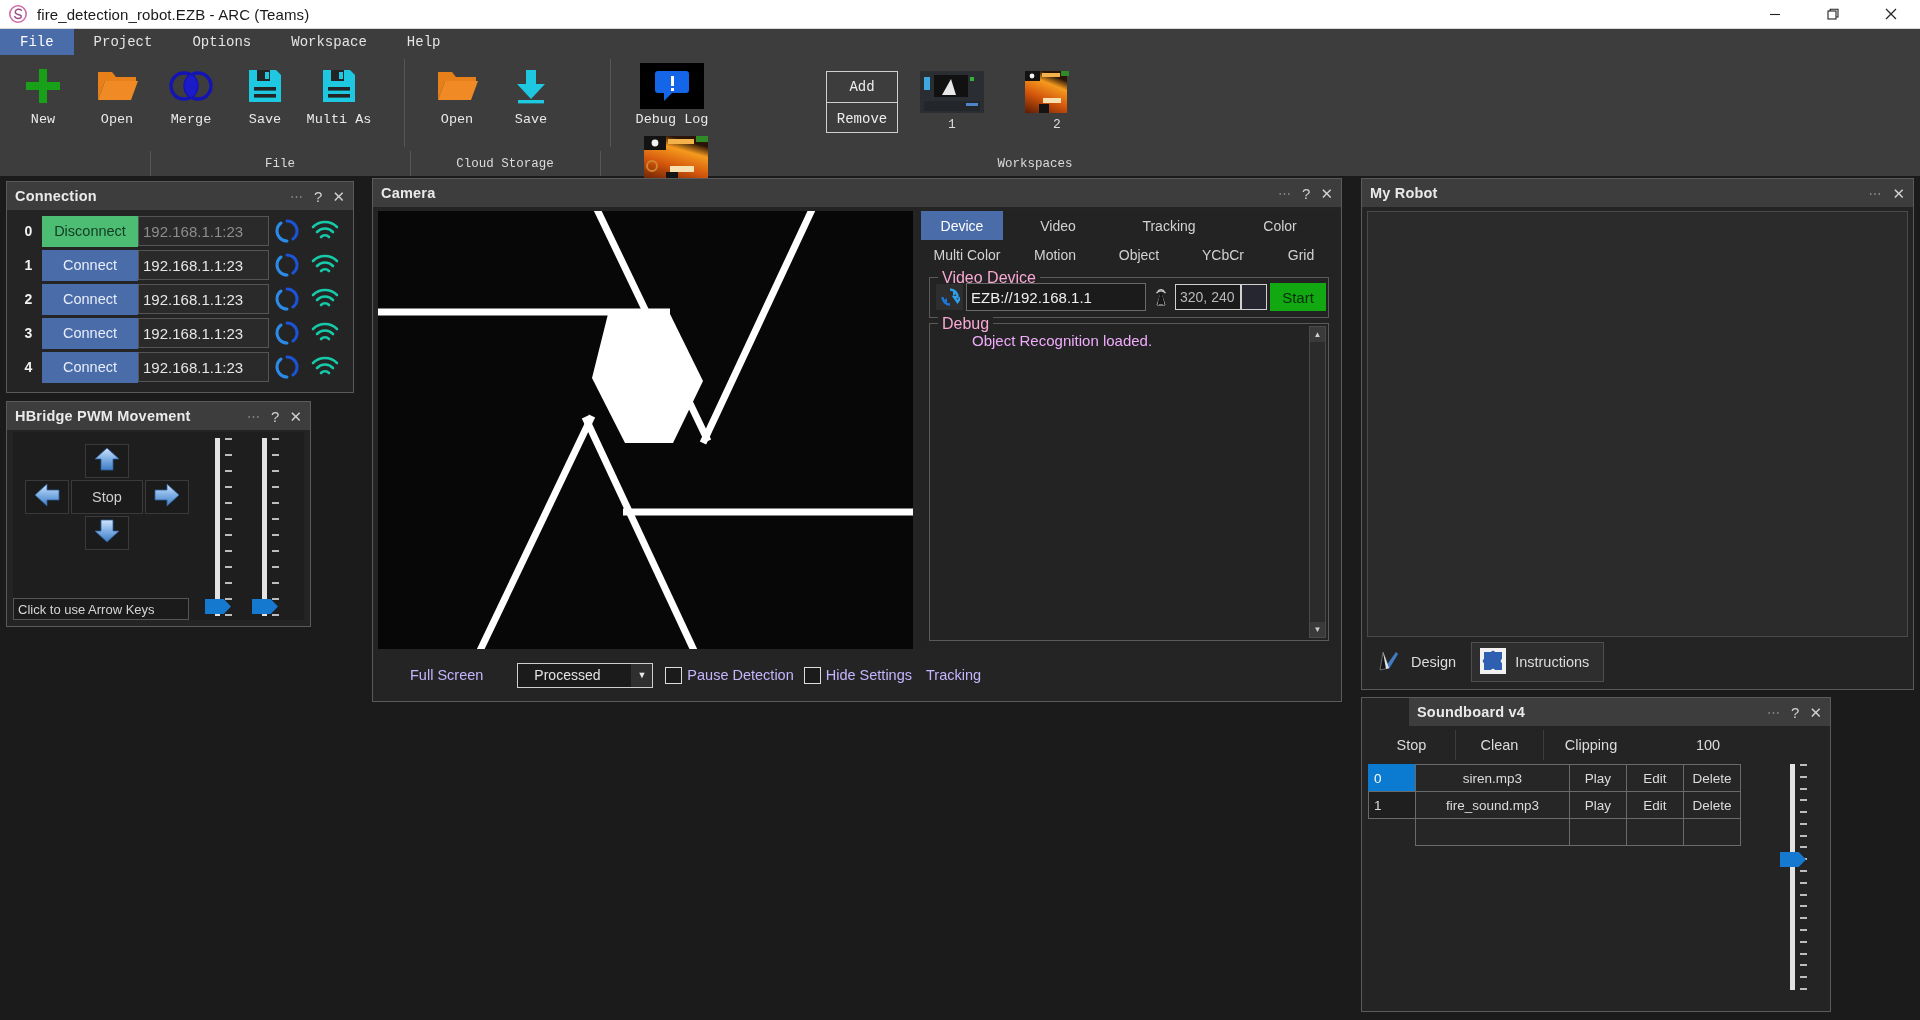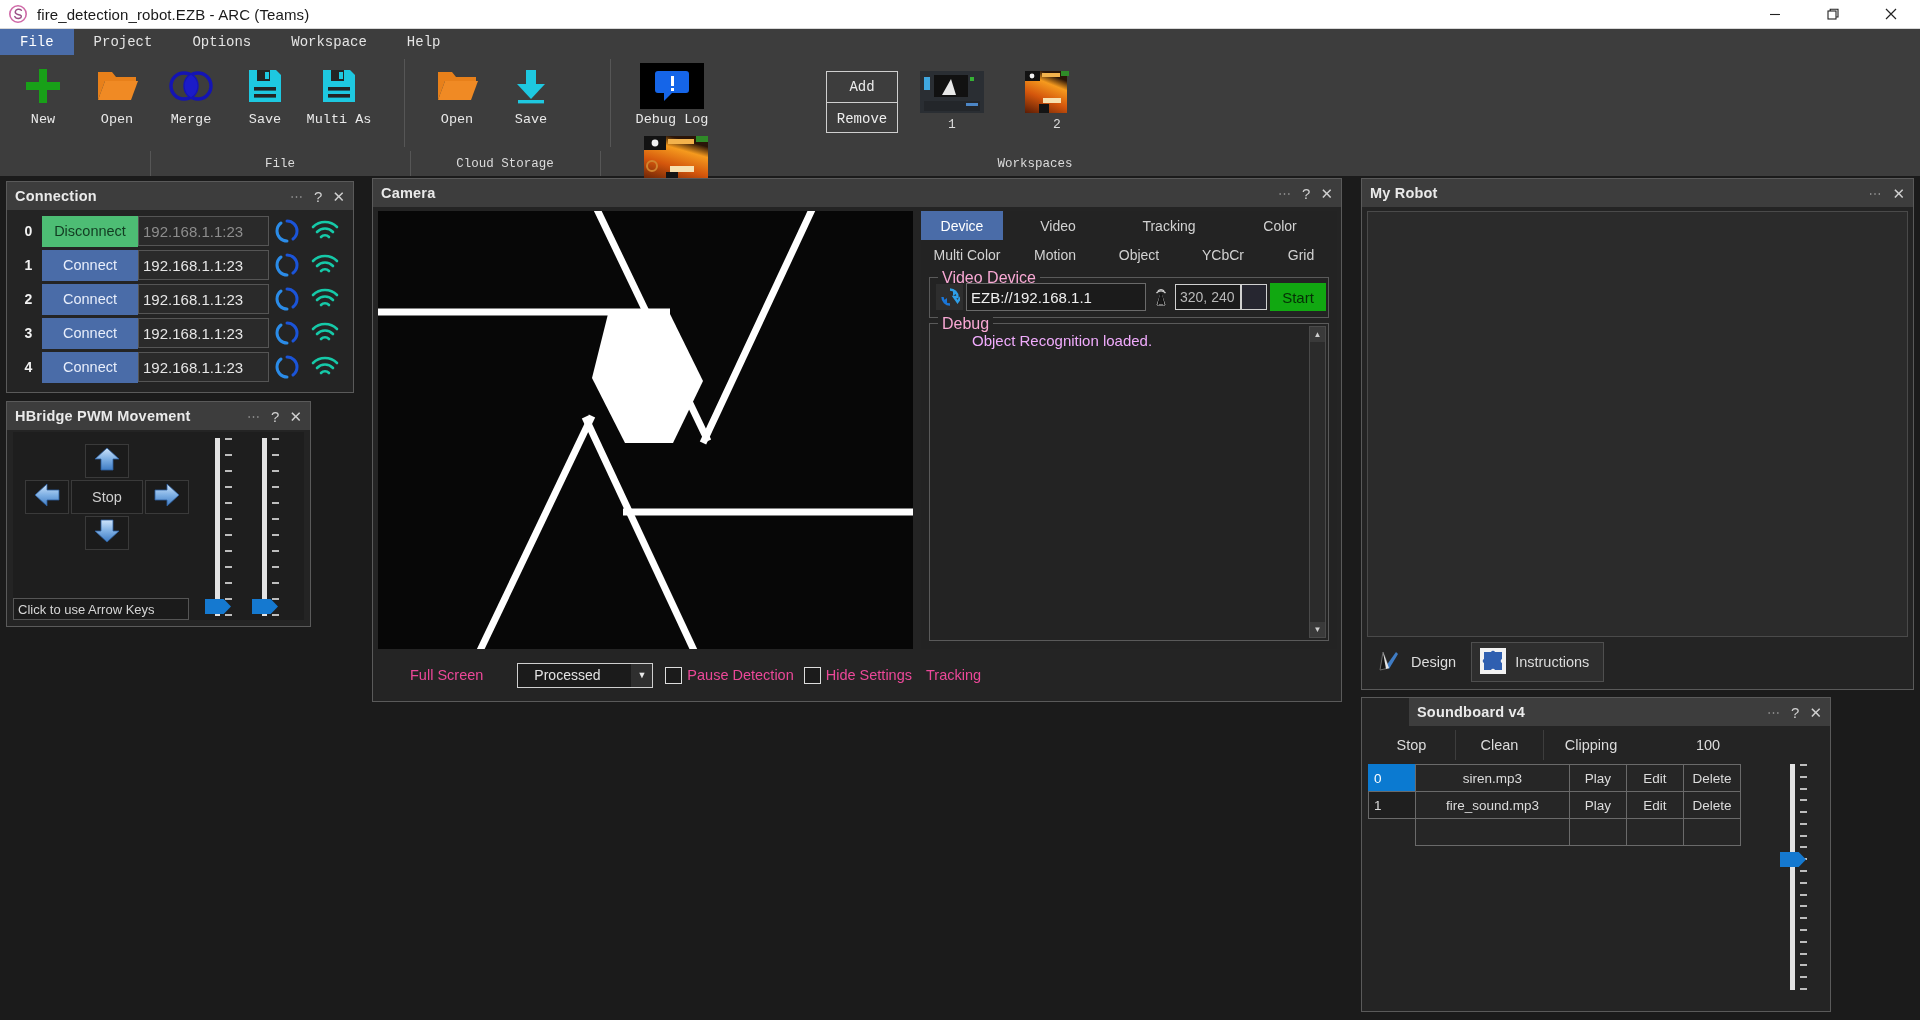--- a/index.html
+++ b/index.html
@@ -96,21 +96,21 @@
   .vslider .ticks { position:absolute; left:22px; top:0; bottom:0; width:22px;
                     display:flex; flex-direction:column; justify-content:space-between; }
   .vslider .ticks i { display:block; width:7px; height:2px; background:#bdbdbd; }
   .vslider .thumb { position:absolute; left:2px; width:26px; height:15px; background:#1579d0;
                     clip-path: polygon(0 0, 72% 0, 100% 50%, 72% 100%, 0 100%); }
 
   
   #camera { left:372px; top:178px; width:970px; height:524px; }
   #cam-video { position:absolute; left:5px; top:32px; width:535px; height:438px; background:#070707; overflow:hidden; }
   #cam-bottom { position:absolute; left:5px; top:474px; width:960px; height:44px; display:flex; align-items:center; }
-  .cam-lbl { color:#ec4899; font-size:14.5px; }
+  .cam-lbl { color:#c4b5fd; font-size:14.5px; }
   #cam-fullscreen { margin-left:32px; }
   #cam-select { margin-left:34px; width:136px; height:25px; background:#1b1b1b; border:1px solid #cfcfcf;
                 display:flex; align-items:center; color:#e3e3e3; font-size:14px; padding-left:16px; position:relative;}
   #cam-select .arrow { position:absolute; right:0; top:0; width:21px; height:23px; background:#2f2f2f;
                        display:flex; align-items:center; justify-content:center; color:#e8e8e8; font-size:9px;}
   .cb { width:17px; height:17px; border:1px solid #dcdcdc; background:#1b1b1b; }
   #cb-pause { margin-left:12px; }
   #cb-hide { margin-left:10px; }
 
   

